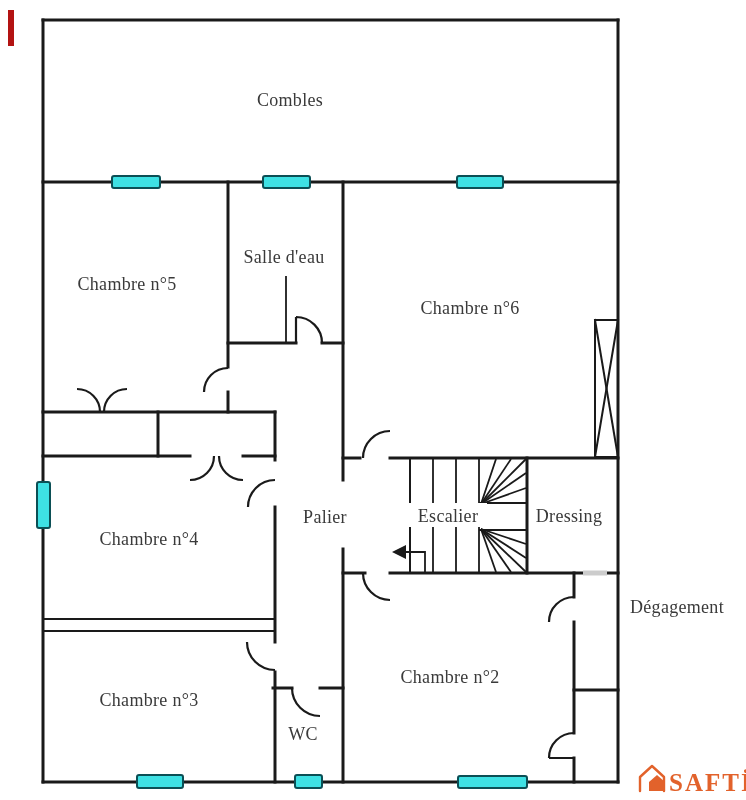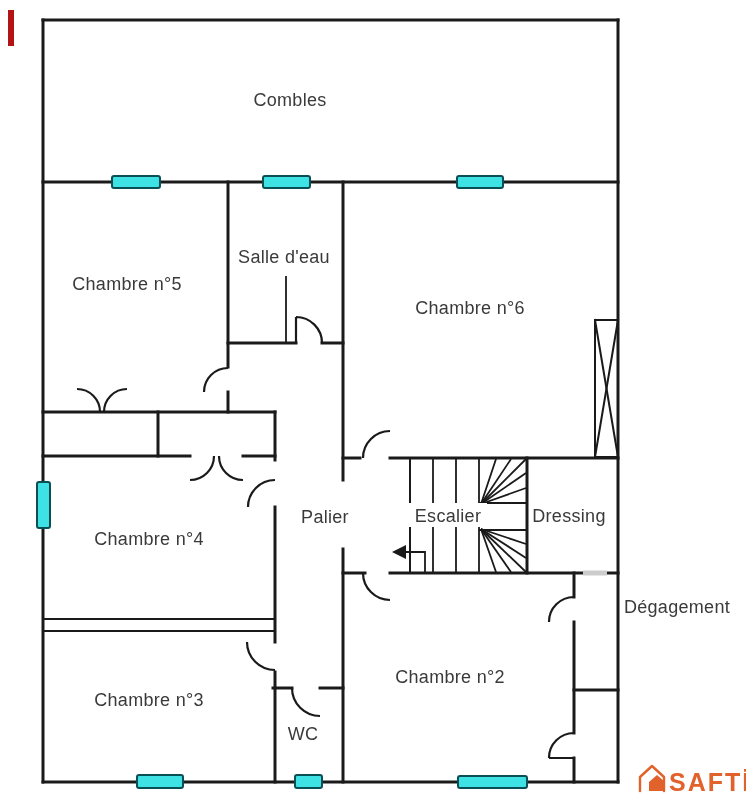--- a/index.html
+++ b/index.html
@@ -1,17 +1,17 @@
 <!DOCTYPE html>
 <html><head>
 <meta charset="utf-8">
 <style>
   html,body{margin:0;padding:0;background:#ffffff;}
   .stage{position:relative;width:746px;height:800px;background:#ffffff;overflow:hidden;
-         font-family:Liberation Sans, sans-serif;}
+         font-family:Liberation Serif, serif;}
   svg{display:block;}
   .wall{stroke:#1a1a1a;stroke-width:3;stroke-linecap:square;fill:none;}
   .wall-thin{stroke:#1a1a1a;stroke-width:2;stroke-linecap:square;fill:none;}
   .partition{stroke:#1a1a1a;stroke-width:1.8;fill:none;}
   .door{stroke:#1a1a1a;stroke-width:2.2;fill:none;}
   .stair{stroke:#1a1a1a;stroke-width:1.8;fill:none;}
   .window-rect{stroke:#0b4f55;stroke-width:2;}
   .room-label{fill:#3a3a3a;font-size:18px;letter-spacing:0.3px;}
   .logo-text{font-size:25px;font-weight:bold;letter-spacing:2px;}
 </style>

